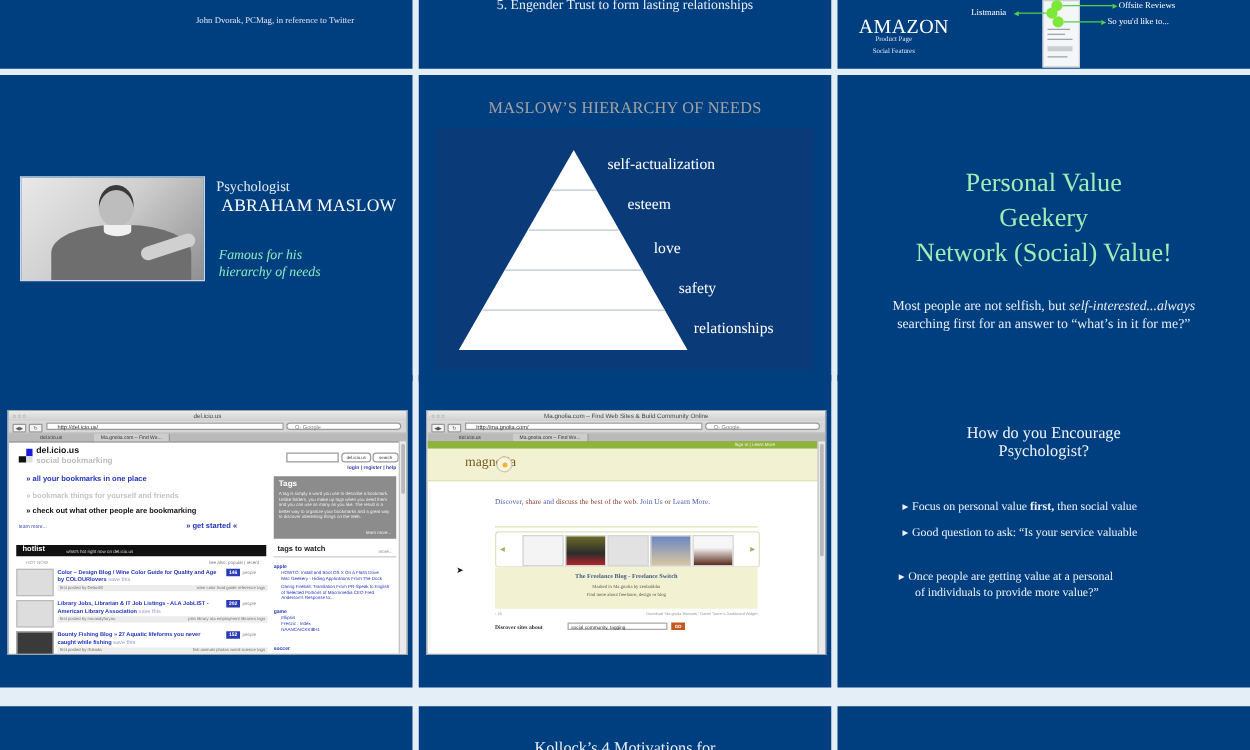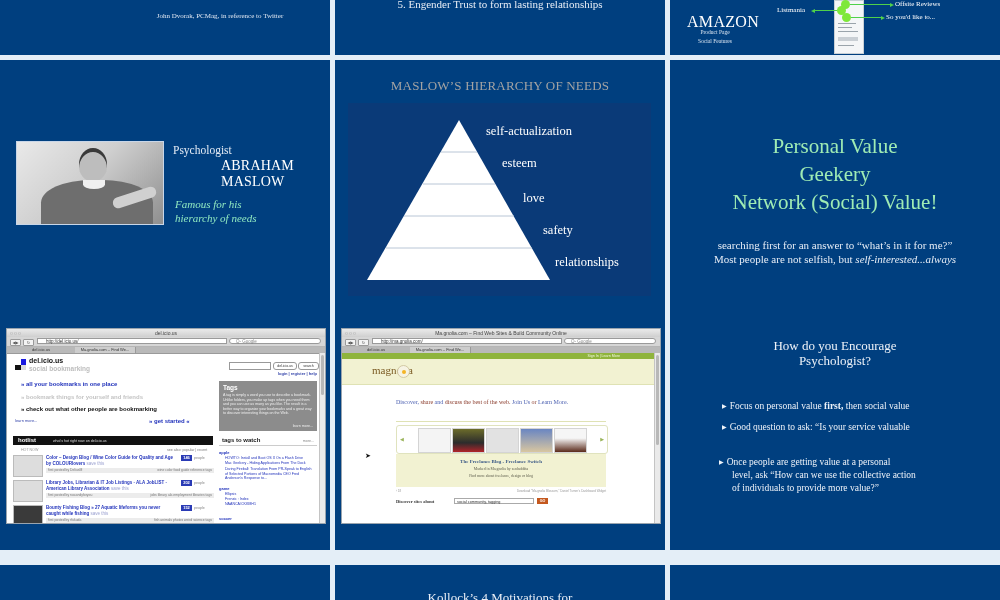--- a/index.html
+++ b/index.html
@@ -39,21 +39,21 @@
   .photo {
     position:absolute; left:16px; top:81px; width:146px; height:82px;
     background:linear-gradient(135deg,#e9e9e9 0%,#cfcfcf 45%,#8f8f8f 100%);
     border:1px solid #c8d6e8; overflow:hidden;
   }
   .photo .head { position:absolute; left:62px; top:6px; width:28px; height:33px; border-radius:50% 50% 45% 45%; background:#bdbdbd; box-shadow: inset 0 4px 0 #3a3a3a; }
   .photo .body { position:absolute; left:24px; top:38px; width:112px; height:50px; border-radius:45% 45% 0 0; background:#6e6e6e; }
   .photo .collar { position:absolute; left:66px; top:38px; width:22px; height:9px; background:#f0f0f0; border-radius:0 0 50% 50%; }
   .photo .arm { position:absolute; left:95px; top:50px; width:45px; height:11px; background:#d0d0d0; border-radius:6px; transform:rotate(-18deg); }
   .psych-label { position:absolute; left:173px; top:84px; font-size:11.5px; color:#e3ebf5; }
-  .maslow-name { position:absolute; left:177px; top:98px; font-size:14px; color:#ffffff; letter-spacing:.2px;margin-left:44px; }
+  .maslow-name { position:absolute; left:177px; top:98px; font-size:14px; color:#ffffff; letter-spacing:.2px; }
   .famous { position:absolute; left:175px; top:137px; font-size:11px; font-style:italic; color:#8fe8c0; line-height:14px; }
 
   
   .pyr-title { position:absolute; width:100%; text-align:center; top:18px; font-size:13px; color:#a3a3a3; letter-spacing:.2px; }
   .pyr-panel { position:absolute; left:13px; top:43px; width:303px; height:193px; background:#0a3a78; }
   .pyr-svg { position:absolute; left:0; top:0; }
   .pyr-label { position:absolute; font-size:12.5px; color:#ffffff; }
 
   
   .pv-title { position:absolute; width:100%; text-align:center; top:72px; font-size:21px; color:#9fecb4; line-height:28px; }
@@ -212,22 +212,22 @@
   </div>
 </div>
 
 <div class="slide c2 r1">
   <div class="pv-title">
     <div>Personal Value</div>
     <div>Geekery</div>
     <div>Network (Social) Value!</div>
   </div>
   <div class="pv-body">
+    <div><span>Most people are not selfish, but </span><i>self-interested...always</i></div>
     <div>searching first for an answer to “what’s in it for me?”</div>
-    <div><span>Most people are not selfish, but </span><i>self-interested...always</i></div>
   </div>
 </div>
 
 <div class="slide c0 r2">
   <div class="browser">
     <div class="titlebar">
       <span class="dots">○○○</span>
       <span class="ttl">del.icio.us</span>
     </div>
     <div class="toolbar">
@@ -371,21 +371,20 @@
     <div>Psychologist?</div>
   </div>
   <div class="enc-item" style="left:52px;top:100px">
     <span class="bul">▶</span><span>Focus on personal value </span><b>first,</b><span> then social value</span>
   </div>
   <div class="enc-item" style="left:52px;top:121px">
     <div><span class="bul">▶</span><span>Good question to ask: “Is your service valuable</span></div>
   </div>
   <div class="enc-item" style="left:49px;top:156px">
     <div><span class="bul">▶</span><span>Once people are getting value at a personal</span></div>
-    <div style="padding-left:13px">level, ask “How can we use the collective action</div>
     <div style="padding-left:13px">of individuals to provide more value?”</div>
   </div>
 </div>
 
 <div class="slide c0 r3"></div>
 <div class="slide c1 r3">
   <div class="kollock">Kollock’s 4 Motivations for</div>
 </div>
 <div class="slide c2 r3"></div>
 

